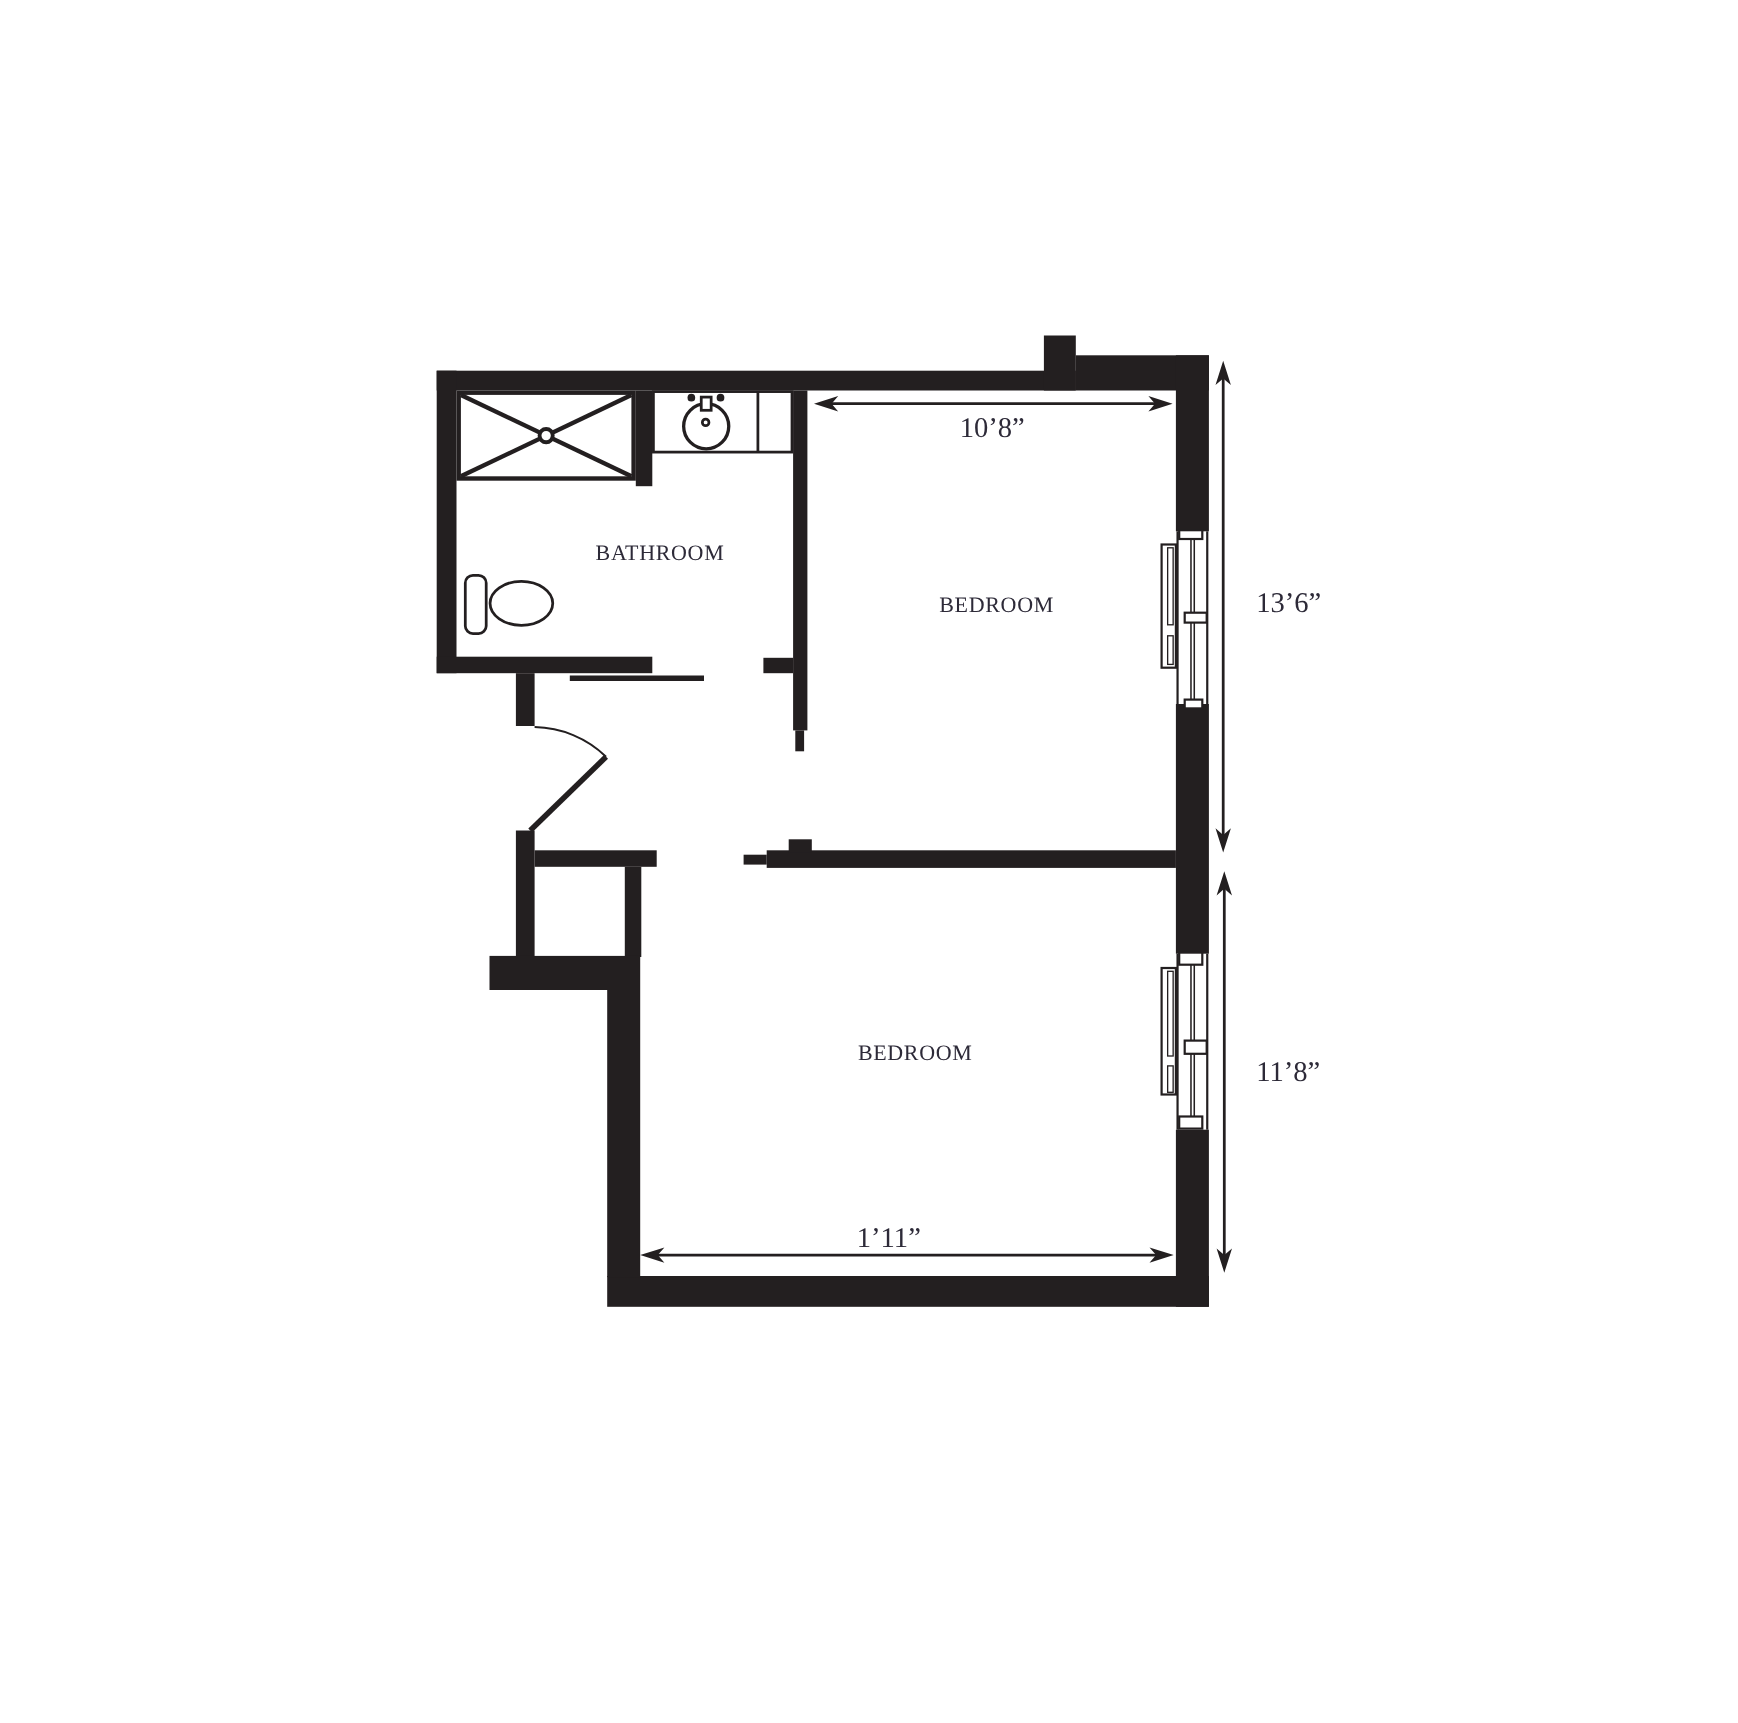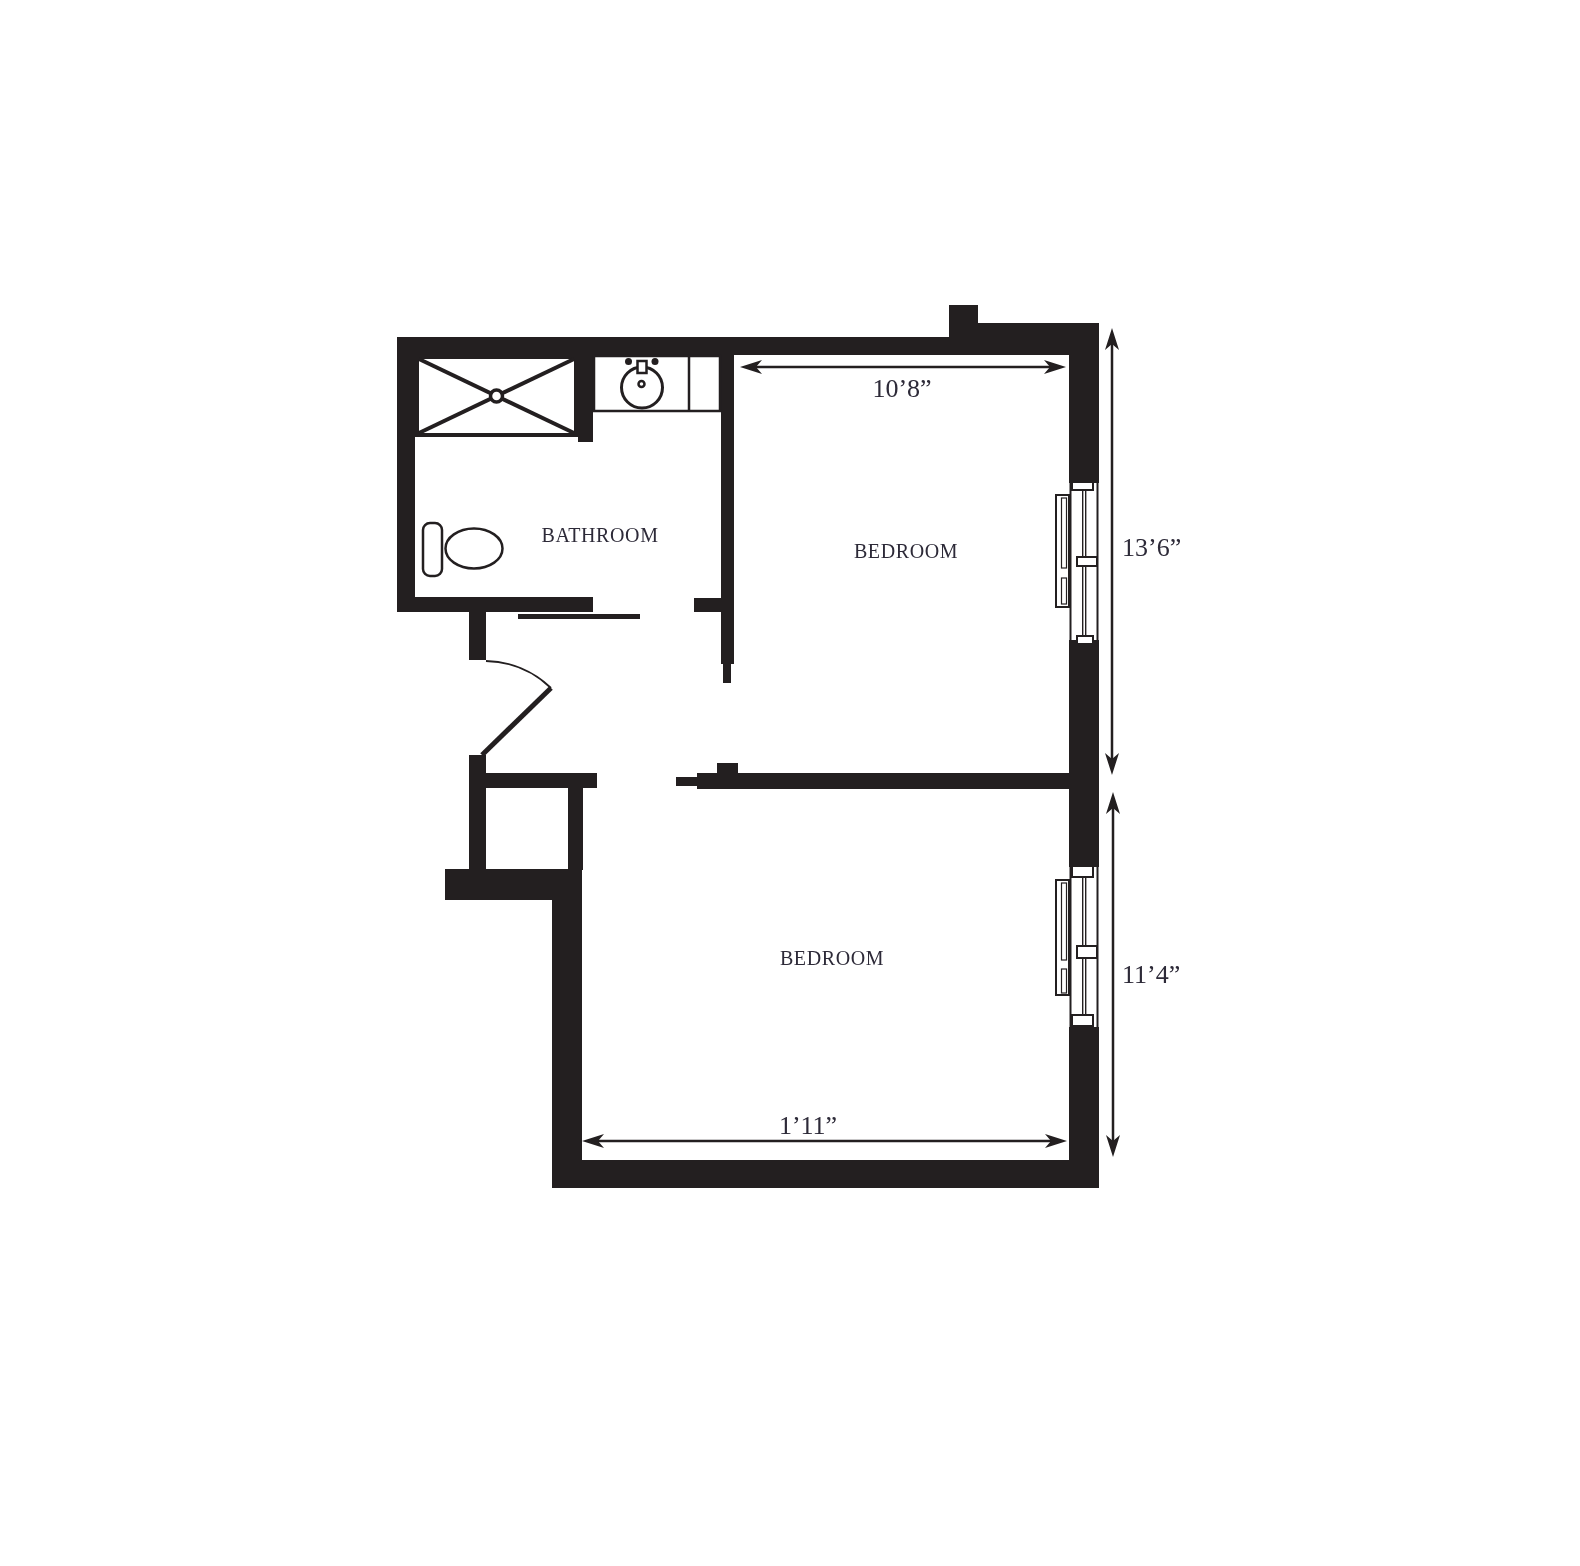--- a/index.html
+++ b/index.html
@@ -24,21 +24,21 @@
     color: var(--text, #2d2a38);
     white-space: nowrap;
   }
   .dim-label {
     position: absolute;
     font-size: 26px;
     color: var(--text, #2d2a38);
     white-space: nowrap;
   }
   .dim-center { transform: translate(-50%, -50%); }
-  .dim-left   { transform: translateY(-50%); }
+  .dim-left   { transform: translateY(-50%); margin-left: 20px; }
 </style>
 </head>
 <body>
 
 <div class="canvas">
 
   <svg class="plan-svg" width="1580" height="1566" viewBox="0 0 1580 1566">
 
     <g>
       <rect class="wall" x="397" y="337" width="581" height="18"></rect>
@@ -150,27 +150,27 @@
       <polygon class="solid" points="1113,1157 1106,1135 1113,1141 1120,1135"></polygon>
     </g>
 
     <g>
       <line class="ln" x1="594" y1="1141" x2="1055" y2="1141" stroke-width="2.5"></line>
       <polygon class="solid" points="582,1141 604,1134 598,1141 604,1148"></polygon>
       <polygon class="solid" points="1067,1141 1045,1134 1051,1141 1045,1148"></polygon>
     </g>
   </svg>
 
-  <div class="room-label" style="left:600px; top:535px;">BATHROOM</div>
+  <div class="room-label" style="left:600px; top:504px;">BATHROOM</div>
 
   <div class="room-label" style="left:906px; top:551px;">BEDROOM</div>
 
   <div class="room-label" style="left:832px; top:958px;">BEDROOM</div>
 
   <div class="dim-label dim-center" style="left:902px; top:389px;">10’8”</div>
 
   <div class="dim-label dim-left" style="left:1122px; top:548px;">13’6”</div>
 
-  <div class="dim-label dim-left" style="left:1122px; top:975px;">11’4”</div>
+  <div class="dim-label dim-left" style="left:1122px; top:975px;">11’8”</div>
 
   <div class="dim-label dim-center" style="left:808px; top:1126px;">1’11”</div>
 
 </div>
 
 </body></html>

